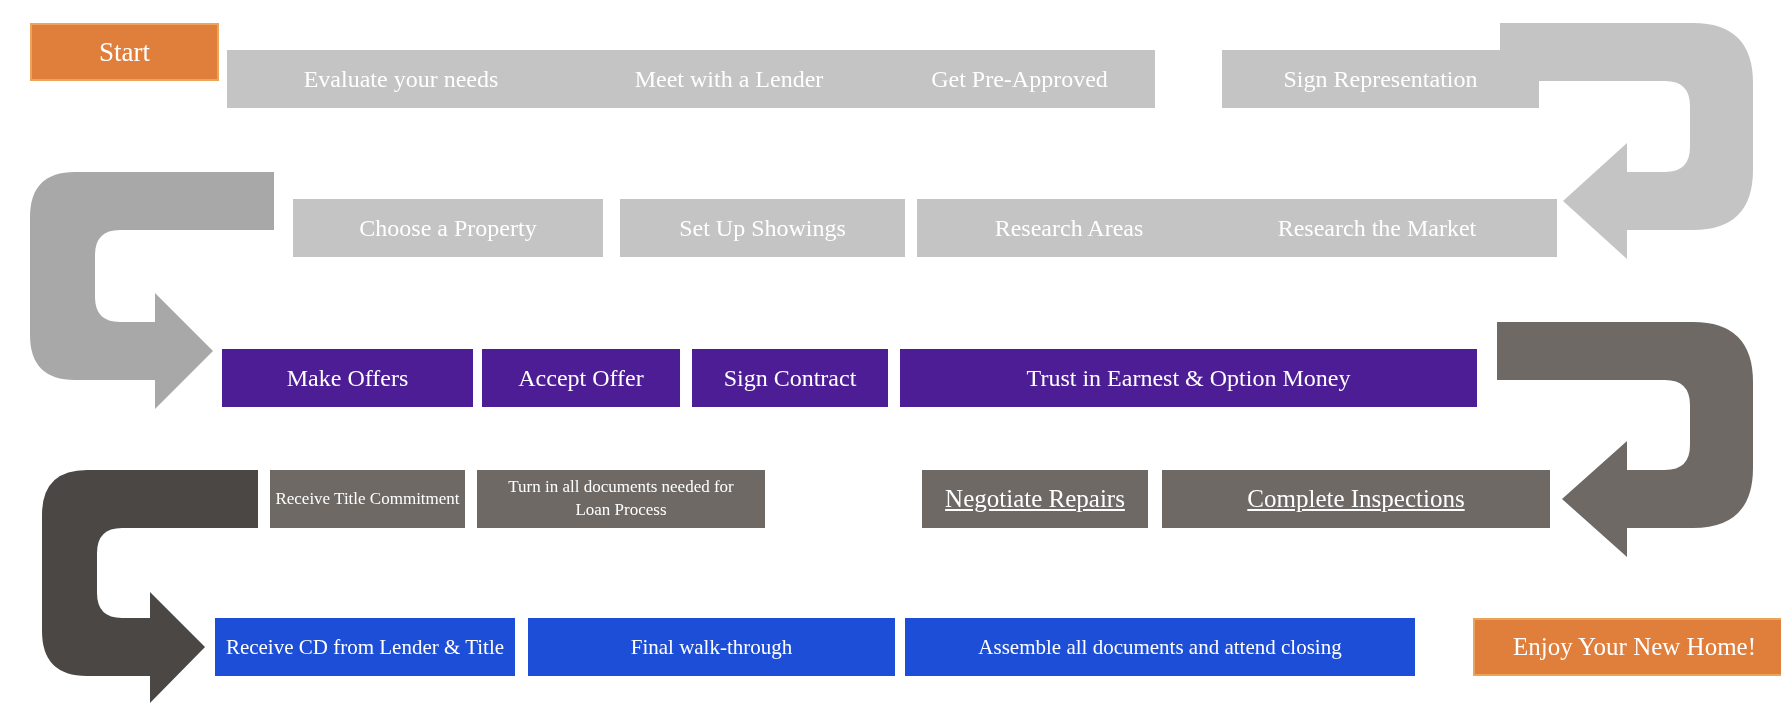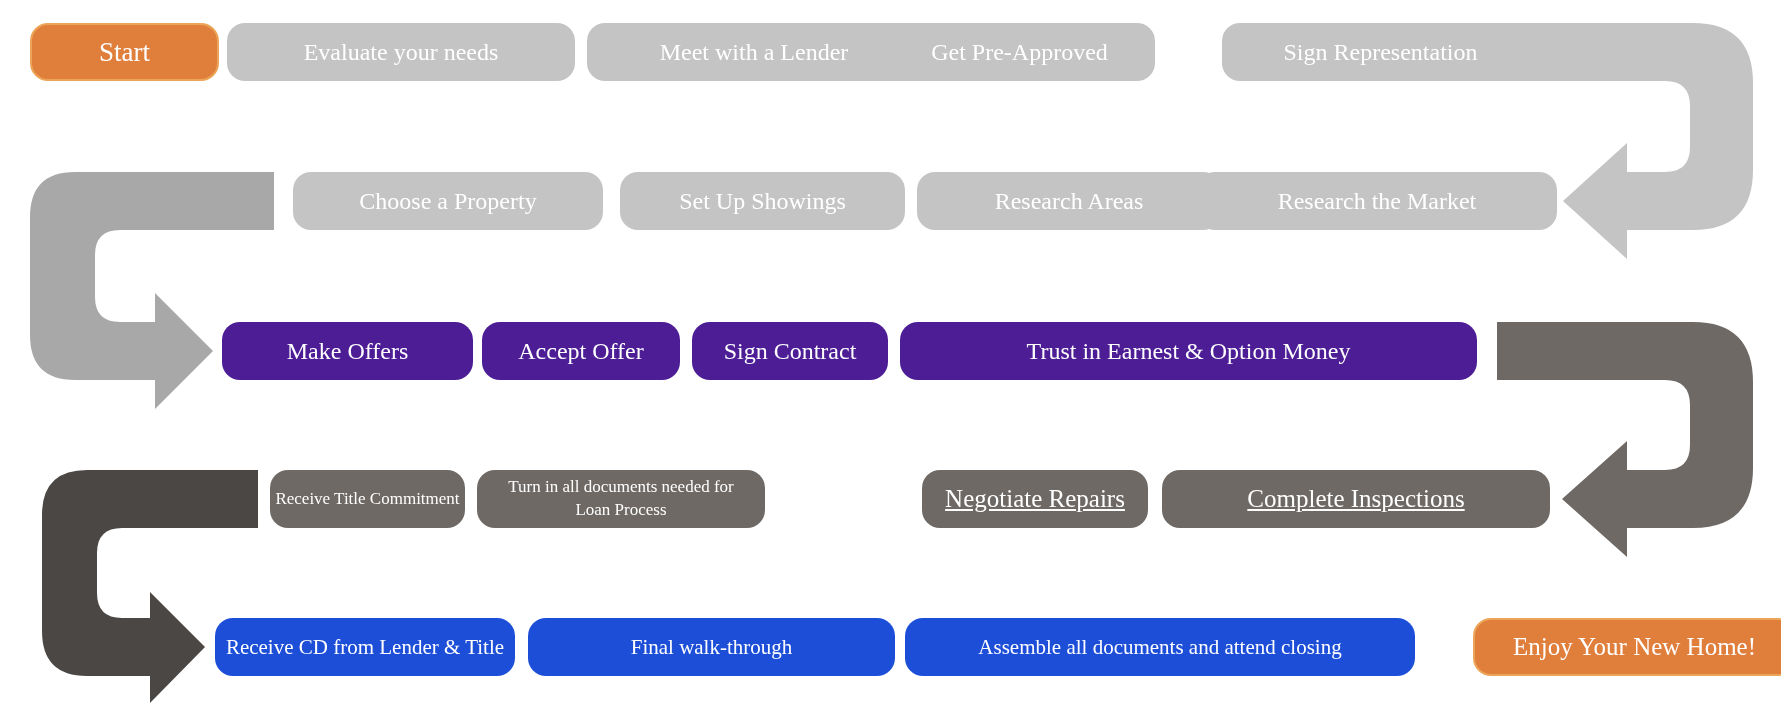--- a/index.html
+++ b/index.html
@@ -11,29 +11,28 @@
     overflow:hidden;
   }
   .arrows{position:absolute;left:0;top:0;width:1781px;height:712px;}
   .box{
     position:absolute;
     height:58px;
     display:flex;align-items:center;justify-content:center;
     text-align:center;
     color:#ffffff;
     box-sizing:border-box;
-    border-radius:18px;
   }
   .shade-light{background:#C4C4C4;}
   .shade-mid{background:#4c1d95;}
   .shade-brown{background:#6E6965;}
   .shade-dark{background:#1d4ed8;}
   .accent{background:#E07E3C;border:2px solid #ECA558;}
   .fs-start{font-size:27px;}
-  .fs-big{font-size:24px;}
+  .fs-big{font-size:24px;margin-top:27px;}
   .fs-mid{font-size:25px;text-decoration:underline;}
   .fs-row5{font-size:21px;}
   .fs-small{font-size:17px;line-height:1.35;white-space:pre-line;}
   .fs-enjoy{font-size:25px;margin-left:44px;}
 </style>
 </head>
 <body>
 
 <div class="canvas">
 
@@ -43,21 +42,21 @@
     <path d="M1497,322 H1693 Q1753,322 1753,382 V468 Q1753,528 1693,528 H1627 V557 L1562,499 L1627,441 V470 H1665 Q1690,470 1690,445 V405 Q1690,380 1665,380 H1497 Z" fill="#6E6965"></path>
     <path d="M87,470 H258 V528 H122 Q97,528 97,553 V593 Q97,618 122,618 H150 V592 L205,647 L150,703 V676 H87 Q42,676 42,631 V515 Q42,470 87,470 Z" fill="#4A4745"></path>
   </svg>
 
   <div class="box accent fs-start" style="left:30px;top:23px;width:189px">
       <span>Start</span>
     </div>
   <div class="box shade-light fs-big" style="left:227px;top:23px;width:348px">
       <span>Evaluate your needs</span>
     </div>
-  <div class="box shade-light fs-big" style="left:587px;top:23px;width:334px">
+  <div class="box shade-light fs-big" style="left:562px;top:23px;width:334px">
       <span>Meet with a Lender</span>
     </div>
   <div class="box shade-light fs-big" style="left:884px;top:23px;width:271px">
       <span>Get Pre-Approved</span>
     </div>
   <div class="box shade-light fs-big" style="left:1222px;top:23px;width:317px">
       <span>Sign Representation</span>
     </div>
 
   <div class="box shade-light fs-big" style="left:293px;top:172px;width:310px">

